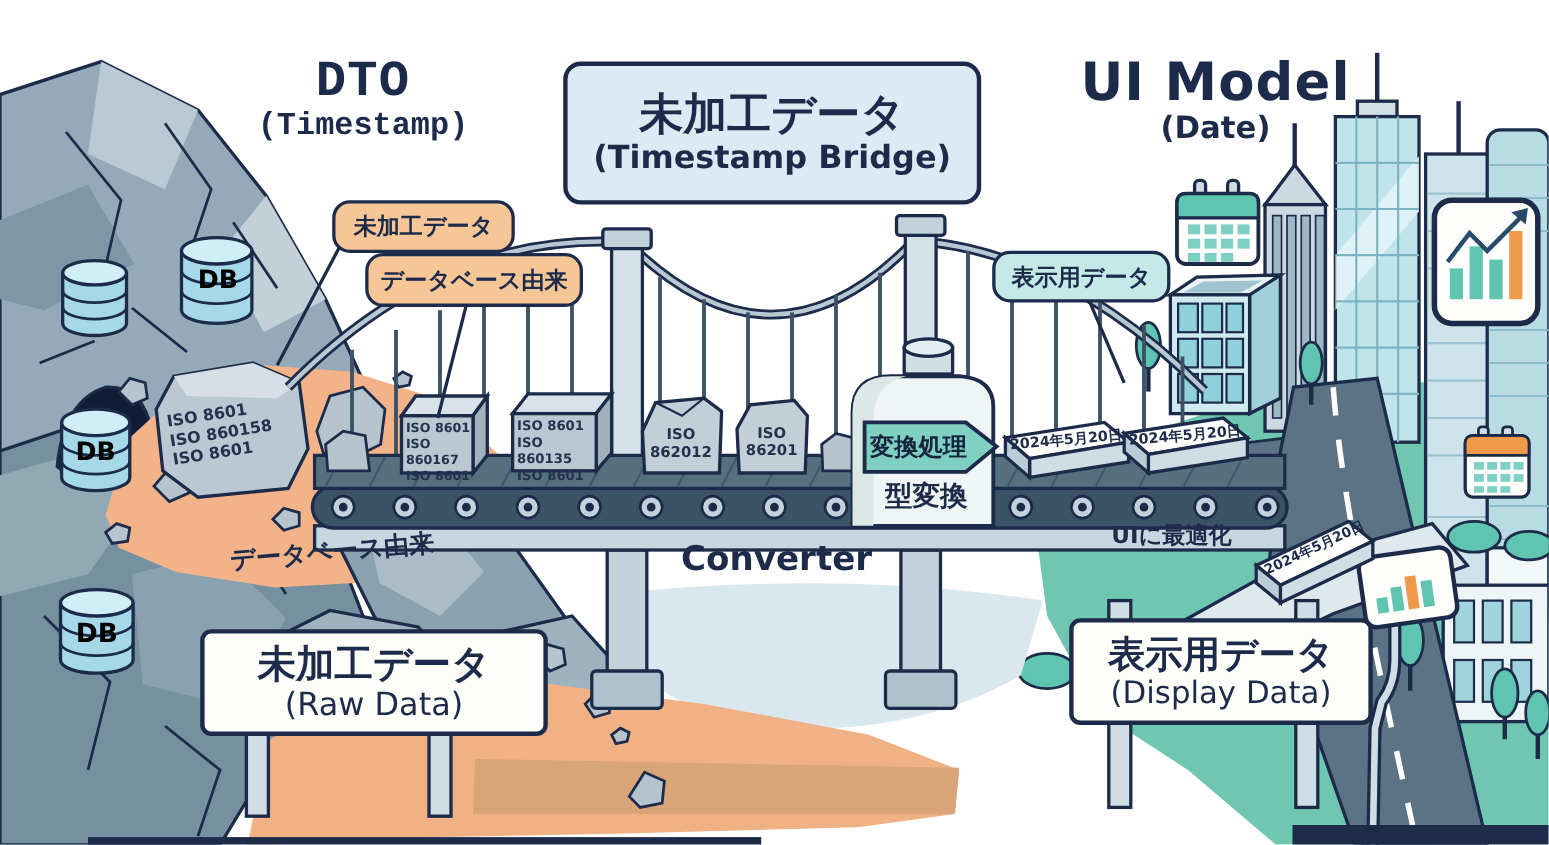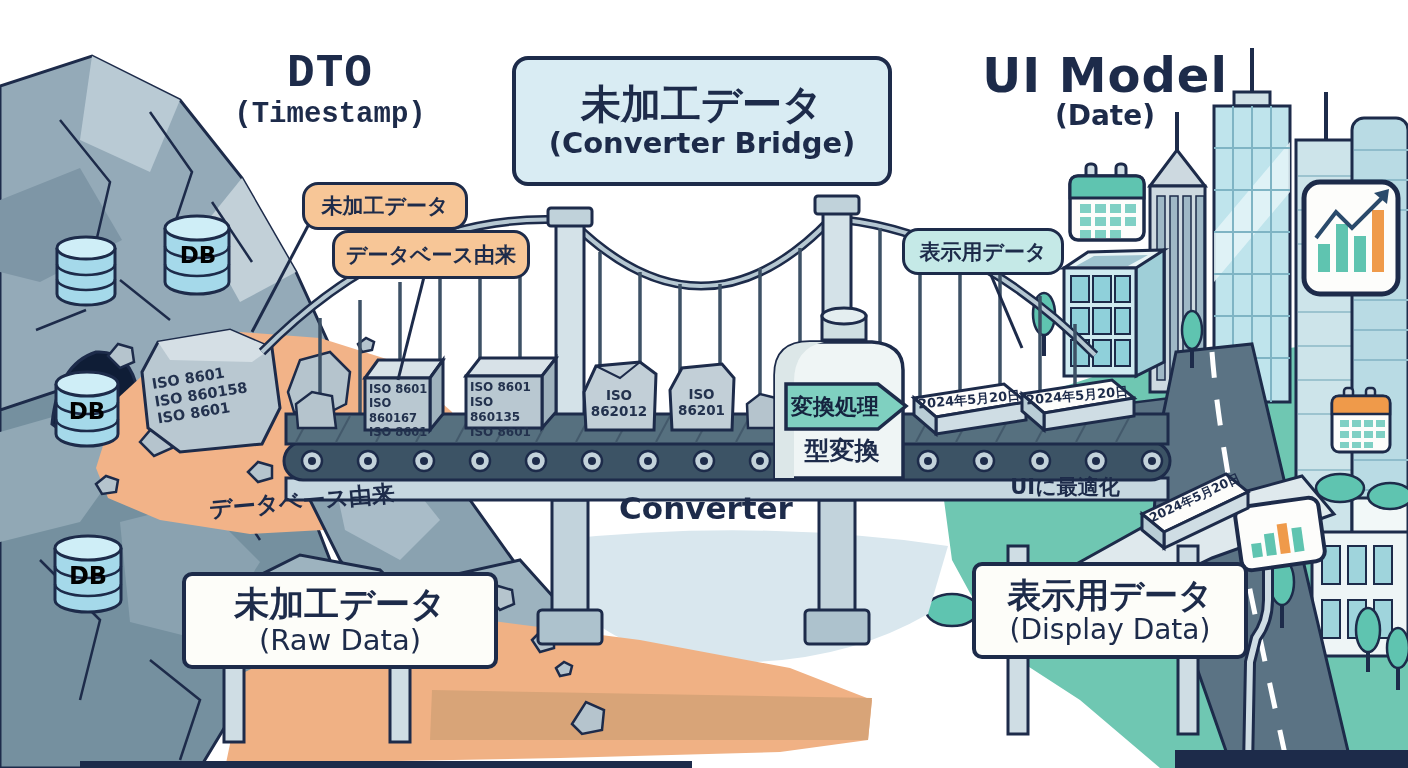--- a/index.html
+++ b/index.html
@@ -455,21 +455,21 @@
   </g>
 </svg>
 
   <div class="ov center" id="dto-title" style="left:150px;top:50px;width:360px;font-family:Liberation Mono, monospace;">
     <div class="title-main">DTO</div>
     <div class="title-sub">(Timestamp)</div>
   </div>
 
   <div class="ov box" id="bridge-title">
     <div class="jp">未加工データ</div>
-    <div class="en">(Converter Bridge)</div>
+    <div class="en">(Timestamp Bridge)</div>
   </div>
 
   <div class="ov center" id="ui-title" style="left:925px;top:50px;width:360px;">
     <div class="title-main" style="font-size:48px;">UI Model</div>
     <div class="title-sub" style="font-size:28px;">(Date)</div>
   </div>
 
   <div class="ov callout" style="left:302px;top:182px;width:160px;height:42px;">未加工データ</div>
   <div class="ov callout" style="left:332px;top:230px;width:192px;height:43px;">データベース由来</div>
   <div class="ov callout teal" style="left:902px;top:228px;width:156px;height:41px;">表示用データ</div>

